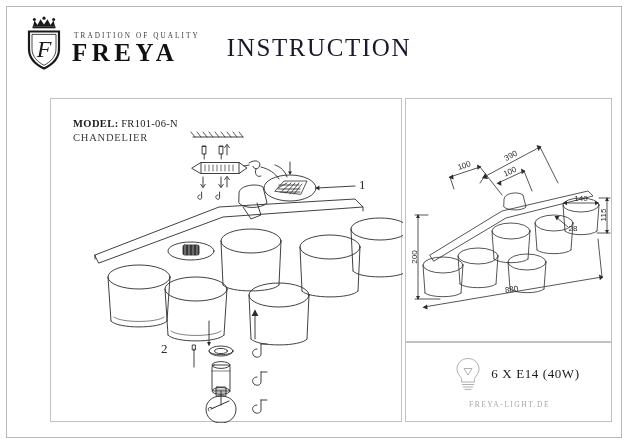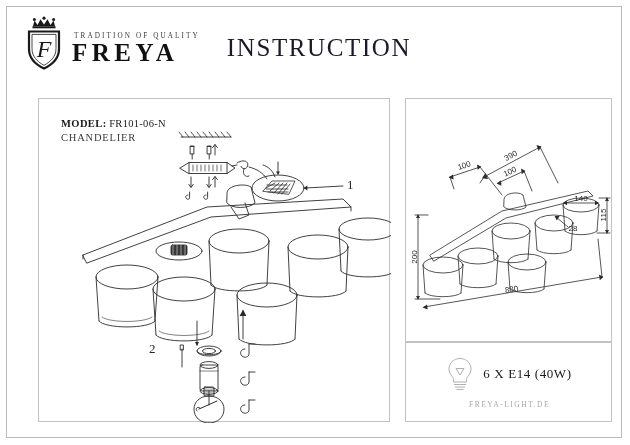--- a/index.html
+++ b/index.html
@@ -84,21 +84,21 @@
     color: #1a1a2a;
   }
 
   
   .panel {
     position: absolute;
     border: 1px solid #c2c2c2;
     box-sizing: border-box;
     background: #ffffff;
   }
-  #panel-main { left: 38px; top: 98px; width: 352px; height: 324px; padding-left: 44px; }
+  #panel-main { left: 50px; top: 98px; width: 352px; height: 324px; padding-left: 44px; }
   #panel-dims { left: 405px; top: 98px; width: 207px; height: 244px; }
   #panel-lamp { left: 405px; top: 342px; width: 207px; height: 80px; }
 
   
   #model-block {
     position: absolute;
     left: 22px;
     top: 18px;
     line-height: 1.35;
   }
@@ -121,21 +121,21 @@
     letter-spacing: 0.8px;
     color: #3b3b3b;
   }
 
   
   .drawing { position: absolute; left: 0; top: 0; }
 
   
   #lamp-spec {
     position: absolute;
-    left: 0;
+    left: 8px;
     top: 8px;
     width: 207px;
     height: 46px;
     display: flex;
     align-items: center;
     justify-content: center;
   }
   #bulb-icon { width: 26px; height: 34px; margin-right: 10px; }
   #lamp-text {
     font-family: "Liberation Serif", serif;

